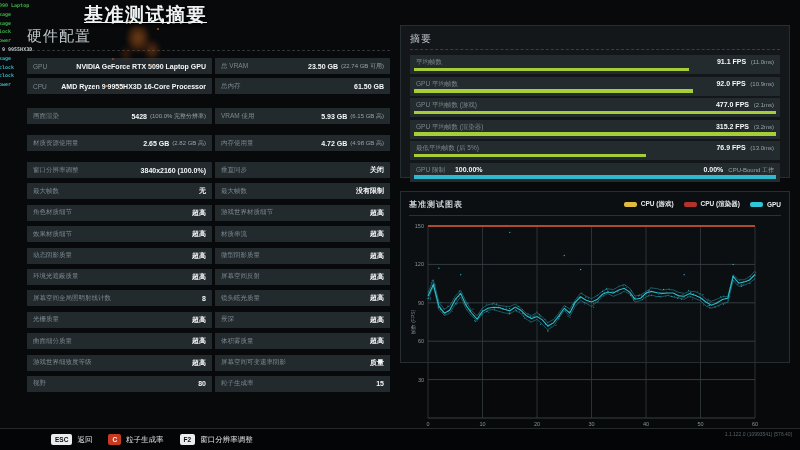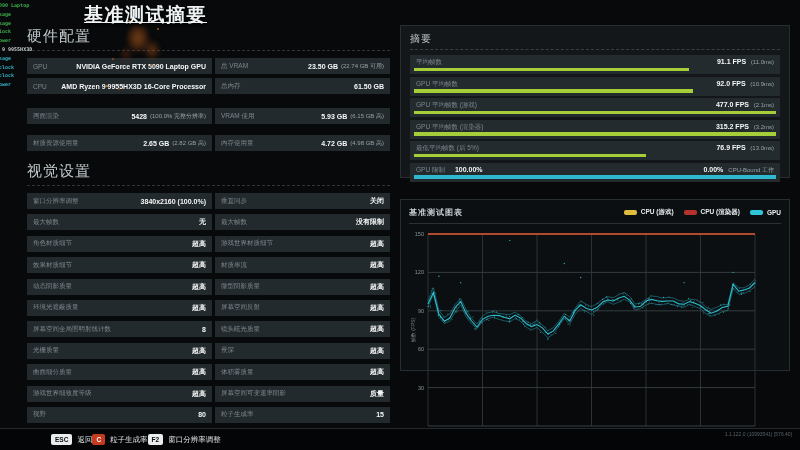--- a/index.html
+++ b/index.html
@@ -51,21 +51,21 @@
   .panel.summary{top:25px;height:153px;padding:6px 9px;}
   .panel .p-title{font-size:10px;color:#c0cacd;letter-spacing:1px;padding-bottom:3px;margin-bottom:5px;
                   border-bottom:1px dashed rgba(125,138,144,.35);}
   .sum-row{position:relative;height:19px;background:#242b2f;margin-bottom:2.5px;}
   .sum-lbl{position:absolute;left:6px;top:3px;font-size:6.5px;color:#7c878d;}
   .sum-val{position:absolute;right:6px;top:3px;font-size:7px;font-weight:bold;color:#f4f7f7;}
   .sum-val .ext{font-weight:normal;}
   .sum-bar{position:absolute;left:4px;bottom:3px;height:3.5px;}
   .gpu-inline-val{font-size:7px;font-weight:bold;color:#f4f7f7;margin-left:10px;}
 
-  .panel.chartp{top:199px;height:172px;padding:6px 8px 12px;background:#0c0f11;}
+  .panel.chartp{top:191px;height:172px;padding:6px 8px 12px;background:#0c0f11;}
   .chart-head{display:flex;align-items:center;height:13px;border-bottom:1px solid #2a3134;padding-bottom:4px;}
   .chart-title{font-size:8px;font-weight:bold;color:#c6cfd3;letter-spacing:1px;}
   .legend{margin-left:auto;display:flex;align-items:center;gap:10px;}
   .leg-item{display:flex;align-items:center;gap:4px;}
   .swatch{width:13px;height:5px;border-radius:2px;display:inline-block;}
   .leg-name{font-size:6.5px;font-weight:bold;color:#e8edee;}
   #chartSvg{display:block;margin-top:2px;}
 
   .footer{position:absolute;left:0;top:428px;width:800px;height:22px;background:#040506;
           border-top:1px solid #23292c;display:flex;align-items:center;gap:16px;
@@ -162,21 +162,20 @@
             <div class="cell c2">
               <span class="lbl">内存使用量</span>
               <span class="val">4.72 GB</span>
               <span class="ext">(4.98 GB 高)</span>
             </div>
           </div>
         </div>
     </div>
 
     <div class="sec visual">
-      <div class="sec-title">视觉设置</div>
       <div class="vs-grid">
         <div class="vs-col l" id="vsLeft">
             <div class="vs-row">
               <span class="lbl">窗口分辨率调整</span>
               <span class="val">3840x2160 (100.0%)</span>
             </div>
             <div class="vs-row">
               <span class="lbl">最大帧数</span>
               <span class="val">无</span>
             </div>
@@ -607,21 +606,21 @@
         <circle cx="100.75" cy="14.400000000000006" r="0.7" fill="#2ec6d8" opacity="0.85"></circle>
         <circle cx="138.9" cy="112.96" r="0.7" fill="#2ec6d8" opacity="0.85"></circle>
         <circle cx="155.25" cy="37.44" r="0.7" fill="#2ec6d8" opacity="0.85"></circle>
         <circle cx="171.6" cy="51.52000000000001" r="0.7" fill="#2ec6d8" opacity="0.85"></circle>
         <circle cx="275.15000000000003" cy="56.639999999999986" r="0.7" fill="#2ec6d8" opacity="0.85"></circle>
         <circle cx="324.2" cy="46.400000000000006" r="0.7" fill="#2ec6d8" opacity="0.85"></circle>
       </svg>
   </div>
 
   <div class="footer">
-    <span id="footKeys" style="display:flex;padding-left:24px;">
+    <span id="footKeys" style="display:flex;gap:16px;padding-left:24px;">
         <span class="key-item">
           <span class="kbd">ESC</span>
           <span class="key-label">返回</span>
         </span>
         <span class="key-item">
           <span class="kbd red">C</span>
           <span class="key-label">粒子生成率</span>
         </span>
         <span class="key-item">
           <span class="kbd">F2</span>

